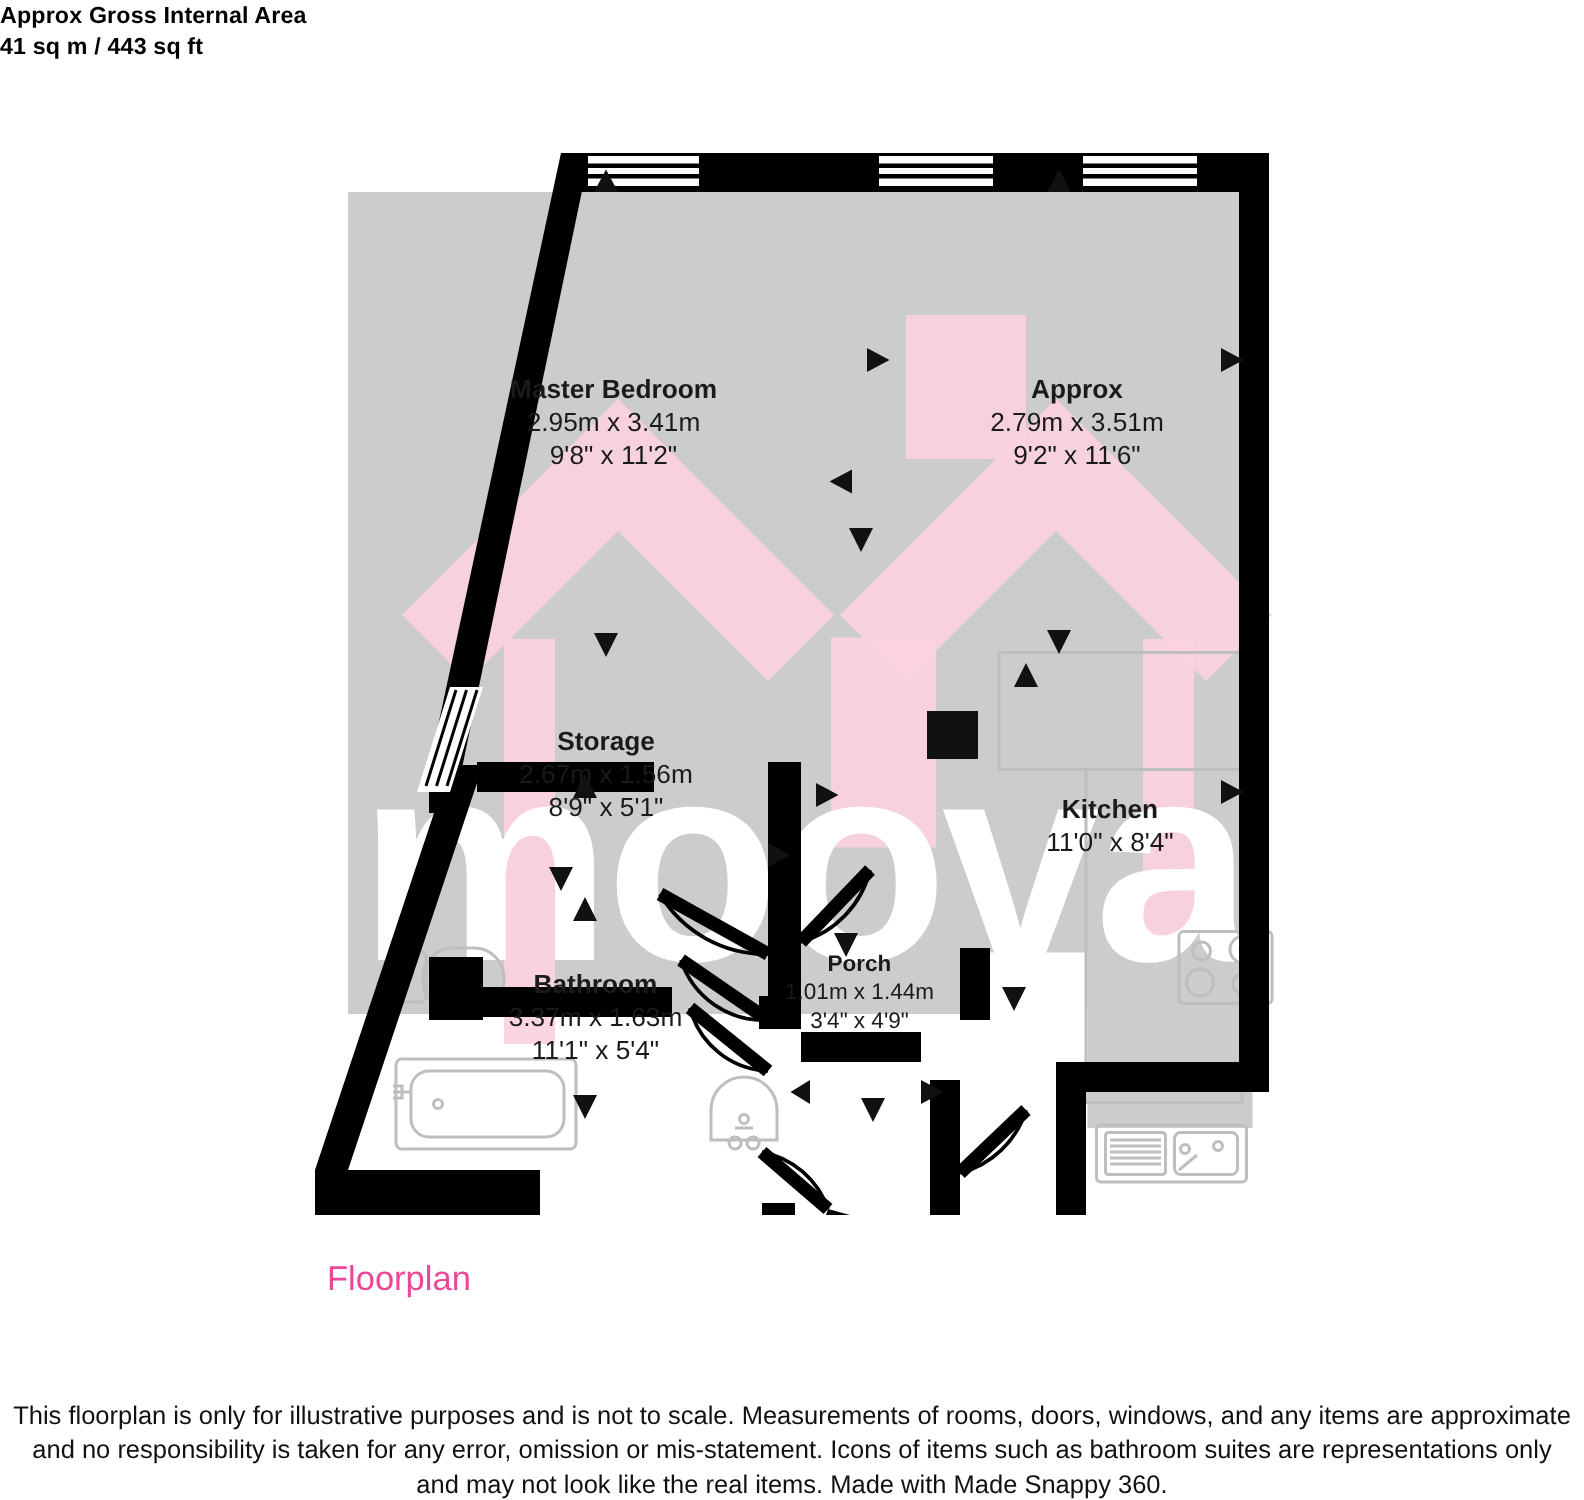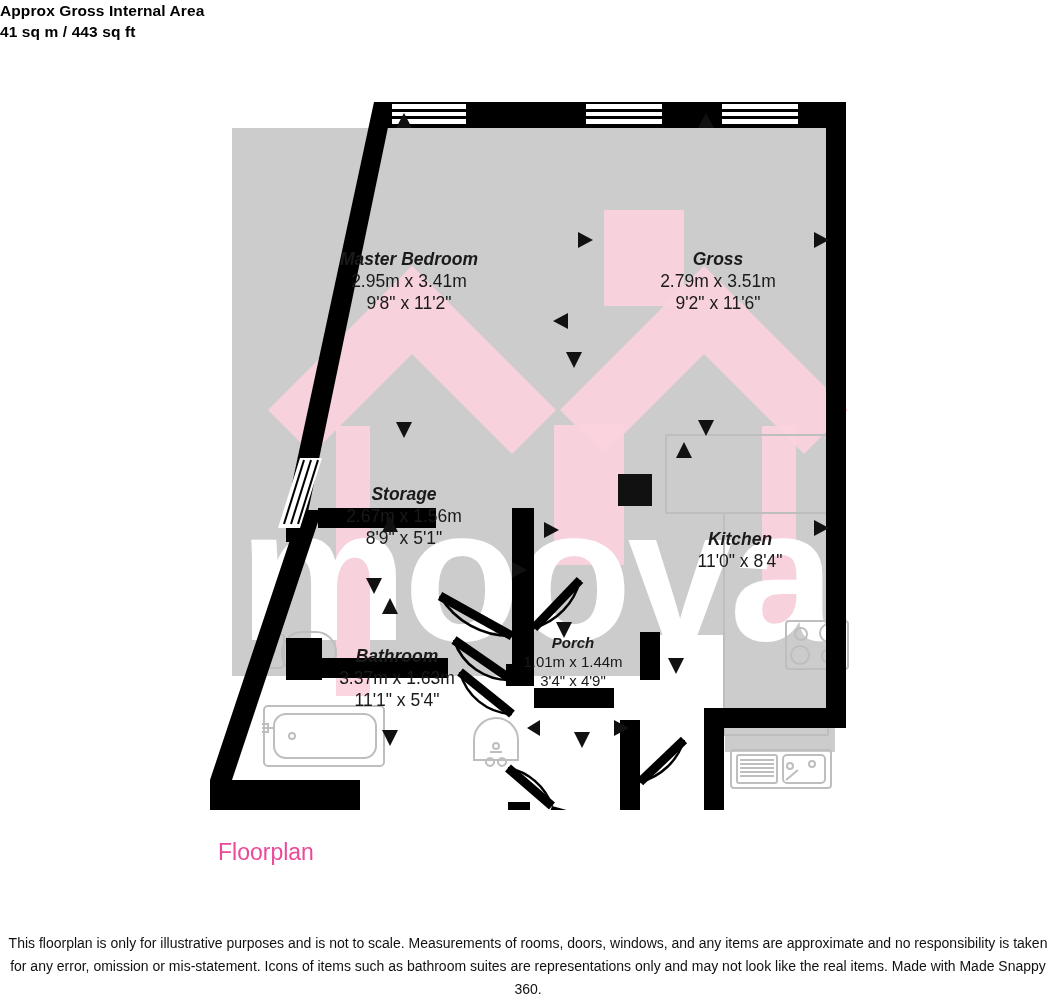--- a/index.html
+++ b/index.html
@@ -50,21 +50,20 @@
     position: absolute;
     text-align: center;
     white-space: nowrap;
     color: #1a1a1a;
   }
   .room-label .rl-name {
     display: block;
     font-weight: bold;
     font-size: 17.5px;
     line-height: 22px;
-    font-style: italic;
   }
   .room-label .rl-m {
     display: block;
     font-size: 17.5px;
     line-height: 22px;
   }
   .room-label .rl-ft {
     display: block;
     font-size: 17.5px;
     line-height: 22px;
@@ -90,21 +89,21 @@
     color: #ec4899;
   }
 
   
   .footer {
     position: absolute;
     left: 0;
     top: 932px;
     width: 1056px;
     text-align: center;
-    font-size: 14px;
+    font-size: 17px;
     line-height: 23px;
     color: #111111;
     padding: 0 6px;
     box-sizing: border-box;
   }
 </style>
 </head>
 <body>
 
 <div class="header">
@@ -322,21 +321,21 @@
     </g>
   </svg>
 
   <div class="room-label" id="label-master">
     <span class="rl-name">Master Bedroom</span>
     <span class="rl-m">2.95m x 3.41m</span>
     <span class="rl-ft">9'8" x 11'2"</span>
   </div>
 
   <div class="room-label" id="label-lounge">
-    <span class="rl-name">Gross</span>
+    <span class="rl-name">Approx</span>
     <span class="rl-m">2.79m x 3.51m</span>
     <span class="rl-ft">9'2" x 11'6"</span>
   </div>
 
   <div class="room-label" id="label-storage">
     <span class="rl-name">Storage</span>
     <span class="rl-m">2.67m x 1.56m</span>
     <span class="rl-ft">8'9" x 5'1"</span>
   </div>
 

